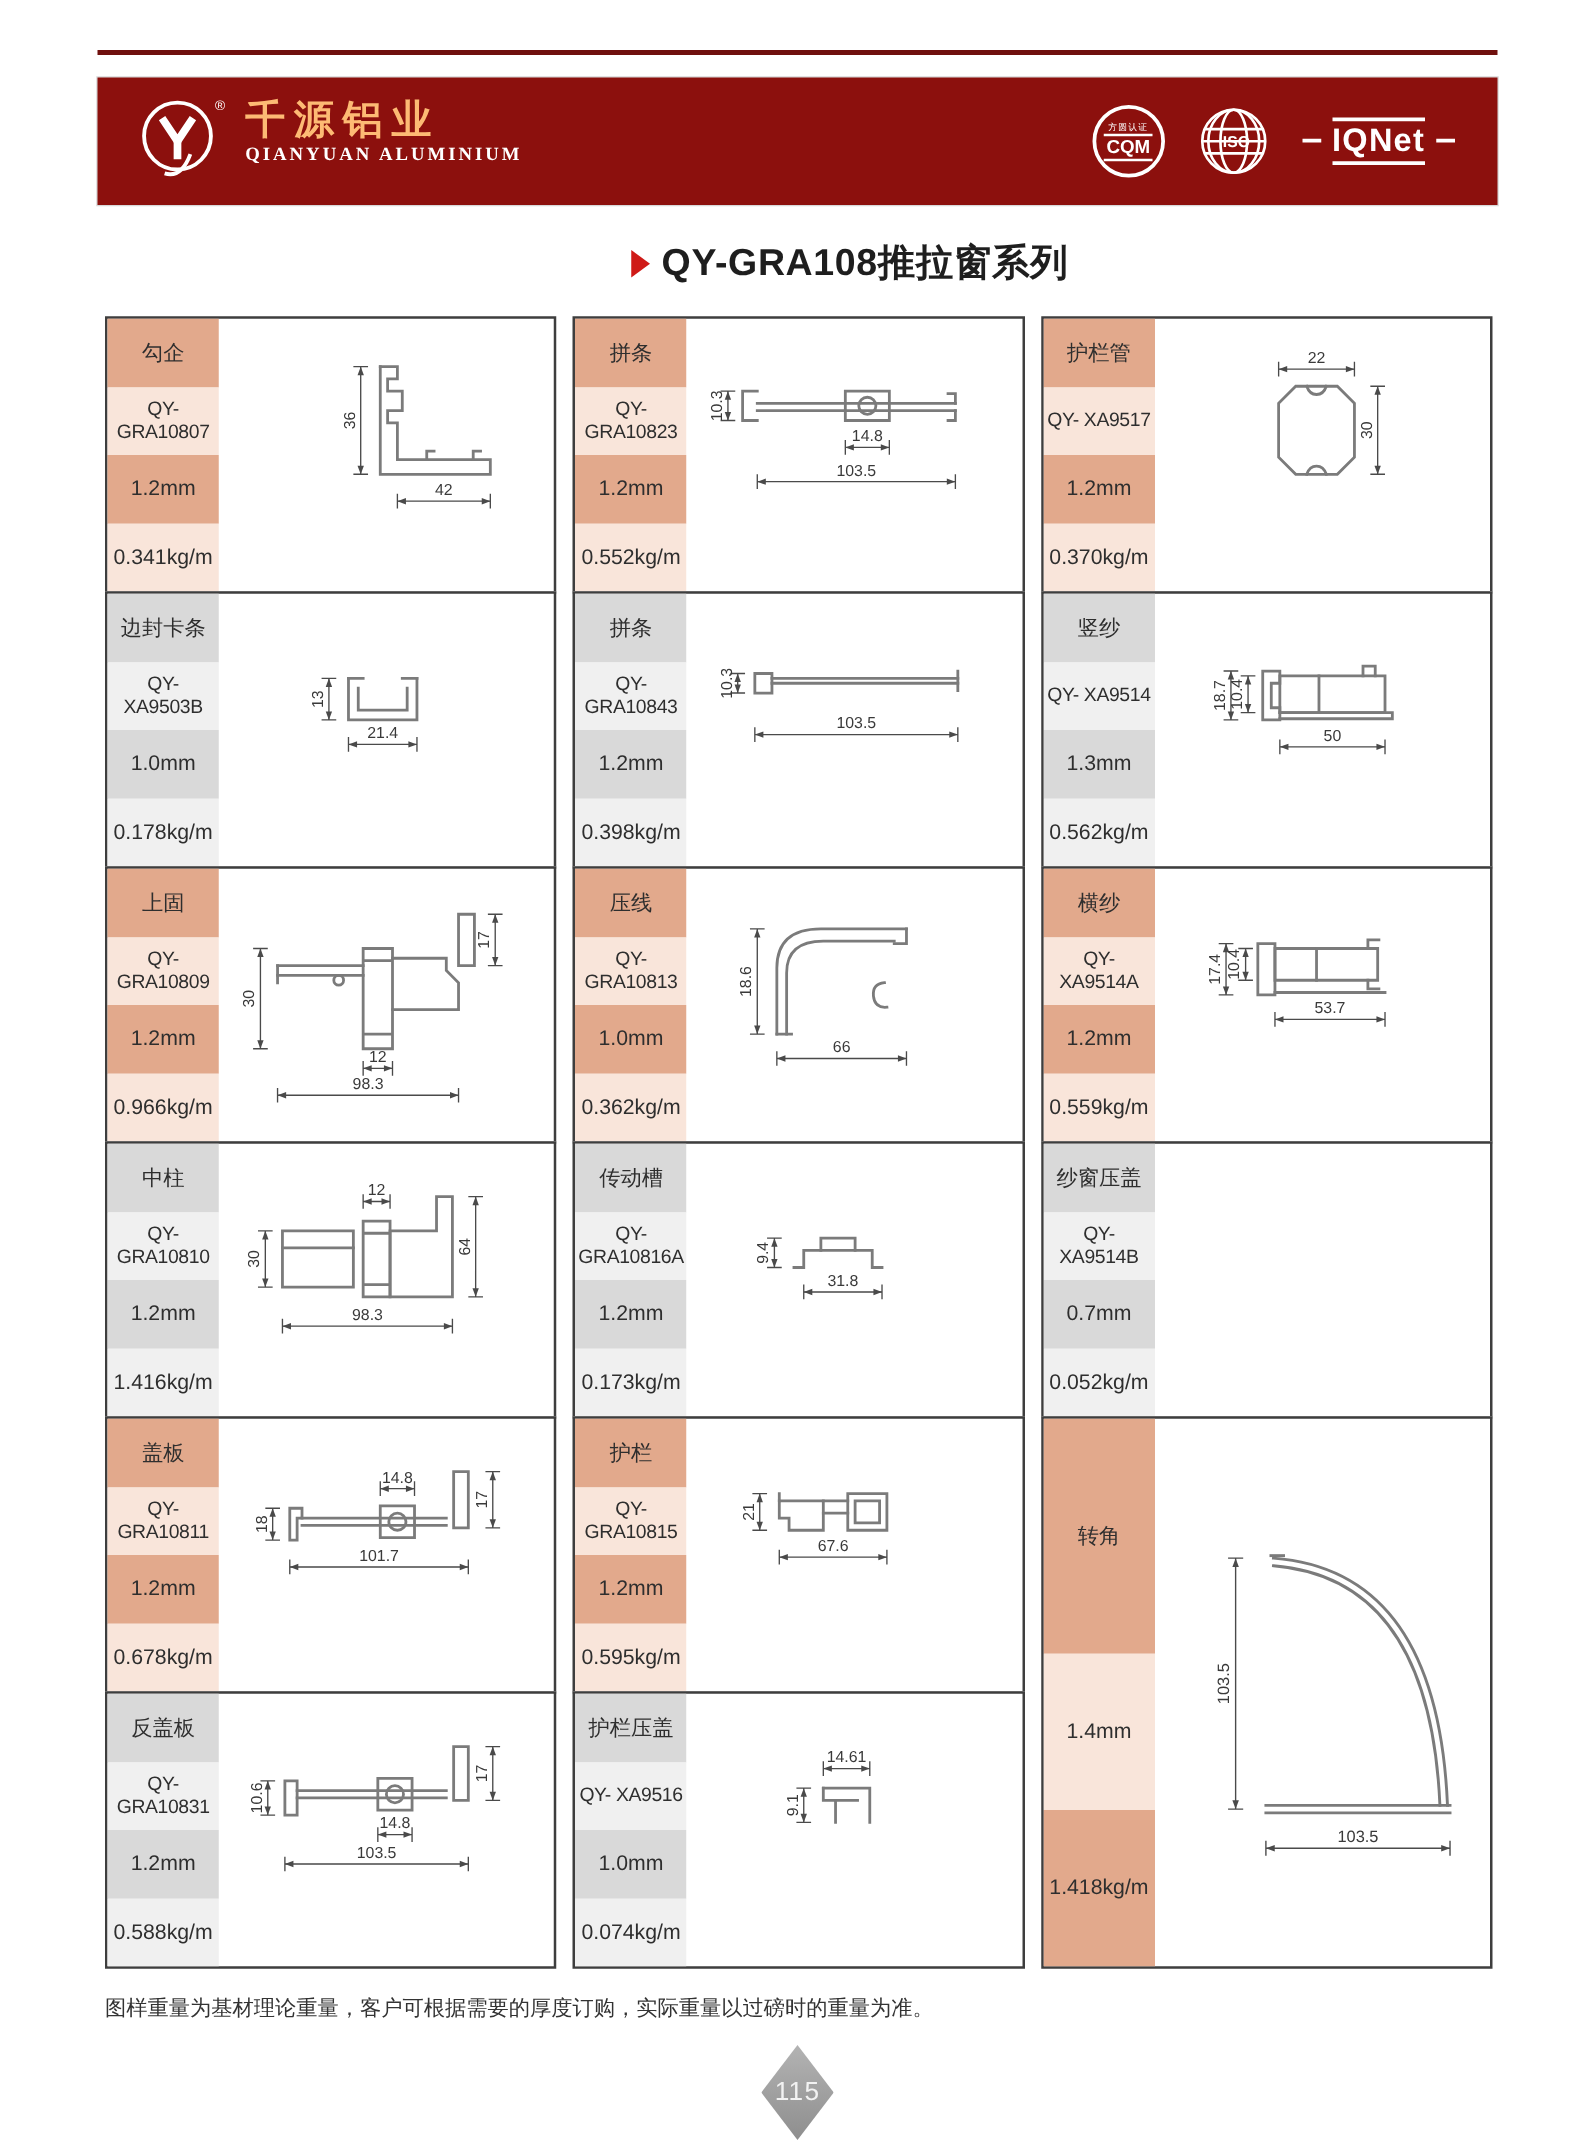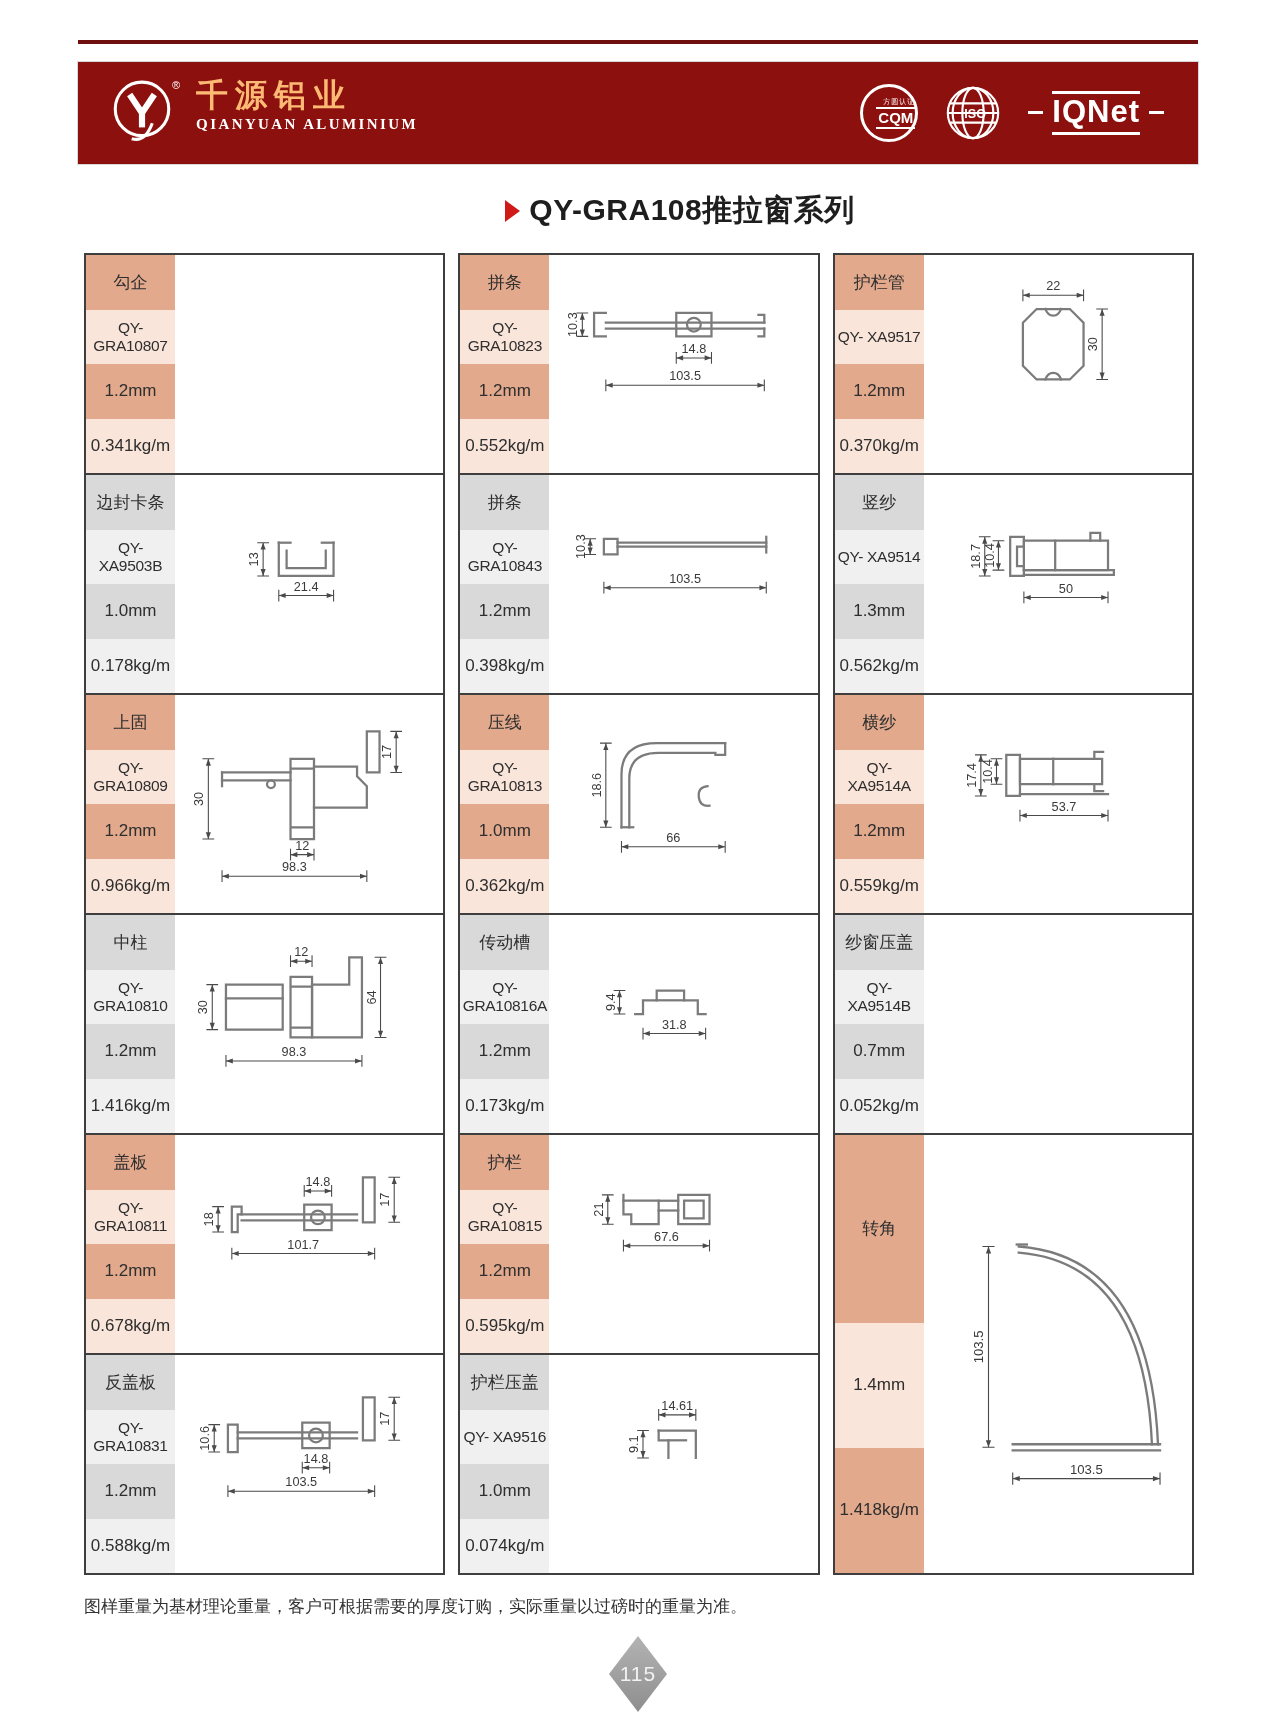--- a/index.html
+++ b/index.html
@@ -13,30 +13,30 @@
   .logo-wrap{display:flex;align-items:flex-start;}
   .logo-mark svg{width:72px;height:72px;display:block;}
   .lg{stroke:#fff;fill:none;stroke-width:3;}
   .lw{stroke-width:6;}
   .reg{color:#fff;font-size:11px;margin:2px 4px 0 -6px;}
   .brand-text{margin-left:12px;margin-top:2px;}
   .brand-cn{font-size:32px;line-height:1.05;color:#fdba74;font-weight:bold;letter-spacing:7px;}
   .brand-en{font-size:15px;color:#fff;font-family:"Liberation Serif",serif;font-weight:bold;letter-spacing:2.4px;margin-top:3px;}
   .certs{margin-left:auto;display:flex;align-items:center;gap:24px;margin-right:6px;}
   .cqm{width:58px;height:58px;border:3px solid #fff;border-radius:50%;color:#fff;display:flex;flex-direction:column;
-    align-items:flex-end;justify-content:center;box-sizing:border-box;}
+    align-items:center;justify-content:center;box-sizing:border-box;}
   .cqm-top{font-size:7px;letter-spacing:1px;}
   .cqm-main{font-size:15px;font-weight:bold;border-top:2px solid #fff;border-bottom:2px solid #fff;padding:0 2px;line-height:1.2;}
   .iso svg{width:62px;height:62px;display:block;}
   .iso .gl{stroke:#fff;fill:none;stroke-width:2.2;}
   .iso text{fill:#fff;font-size:13px;font-weight:bold;font-family:"Liberation Sans",sans-serif;}
   .iqnet{display:flex;align-items:center;gap:9px;color:#fff;}
   .iq-dash{width:15px;height:3px;background:#fff;}
   .iq-core{border-top:3px solid #fff;padding-top:2px;text-align:center;}
-  .iq-text{font-size:31px;font-weight:bold;letter-spacing:1px;line-height:1.05;}
+  .iq-text{font-size:26px;font-weight:bold;letter-spacing:1px;line-height:1.05;}
   .iq-sub{height:3px;background:#fff;margin-top:3px;}
 
   
   .series-row{display:flex;align-items:center;margin:26px 0 0 84px;justify-content:center;}
   .tri{width:0;height:0;border-left:15px solid #cf1a17;border-top:11px solid transparent;border-bottom:11px solid transparent;margin-right:9px;}
   .series-title{margin:0;font-size:30px;font-weight:bold;color:#1e1e1e;letter-spacing:0.5px;}
 
   
   .grid{margin:24px 82px 0 84px;display:grid;grid-template-columns:repeat(3,1fr);grid-auto-rows:220px;column-gap:13px;row-gap:0;}
   .cell{border:2px solid #3e3e3e;box-sizing:border-box;display:flex;background:#fff;margin-top:-2px;}
@@ -116,20 +116,36 @@
 </div>
 
 <main class="grid" id="grid">
     <section class="cell s-salmon">
       <div class="labels">
         <div class="band band-name">勾企</div>
         <div class="band band-code">QY-GRA10807</div>
         <div class="band band-thickness">1.2mm</div>
         <div class="band band-weight">0.341kg/m</div>
       </div>
+      <div class="draw">
+        <svg viewBox="0 0 250 205">
+          <path d="M120,30 h14 v10 h-8 v10 h12 v16 h-12 v10 h8 v30" class="pf"></path>
+          <path d="M120,30 v88 h90 v-12 h-76" class="pf"></path>
+          <path d="M158,106 v-7 h6" class="pf"></path>
+          <path d="M196,106 v-7 h6" class="pf"></path>
+          <path d="M98,30 H110 M98,118 H110 M104,30 V118" class="dl"></path>
+          <polygon points="104,30 101.4,37 106.6,37" class="ah"></polygon>
+          <polygon points="104,118 101.4,111 106.6,111" class="ah"></polygon>
+          <text x="99" y="74" text-anchor="middle" transform="rotate(-90 99 74)" class="dt">36</text>
+          <path d="M134,134 V146 M210,134 V146 M134,140 H210" class="dl"></path>
+          <polygon points="134,140 141,137.4 141,142.6" class="ah"></polygon>
+          <polygon points="210,140 203,137.4 203,142.6" class="ah"></polygon>
+          <text x="172" y="135" text-anchor="middle" class="dt">42</text>
+        </svg>
+      </div>
     </section>
     <section class="cell s-salmon">
       <div class="labels">
         <div class="band band-name">拼条</div>
         <div class="band band-code">QY-GRA10823</div>
         <div class="band band-thickness">1.2mm</div>
         <div class="band band-weight">0.552kg/m</div>
       </div>
       <div class="draw">
         <svg viewBox="0 0 250 205">

